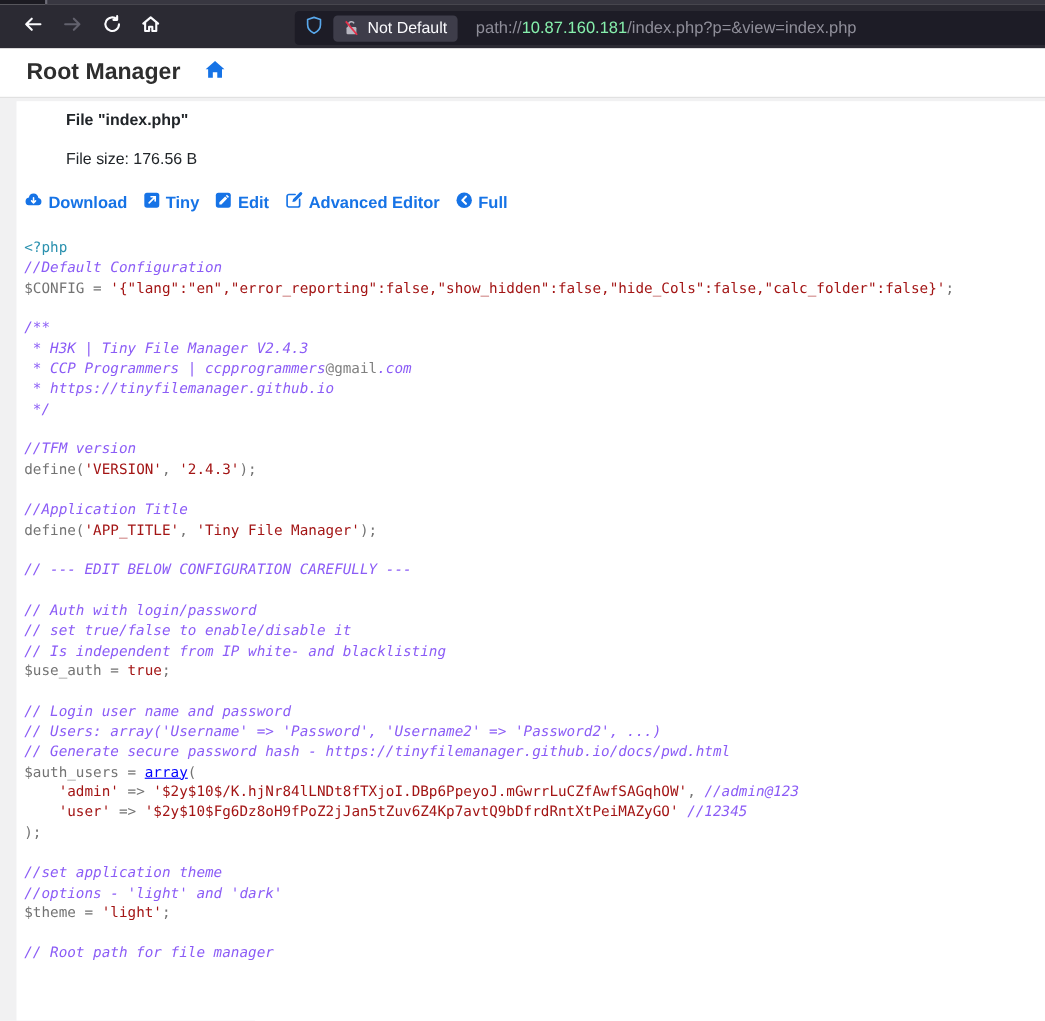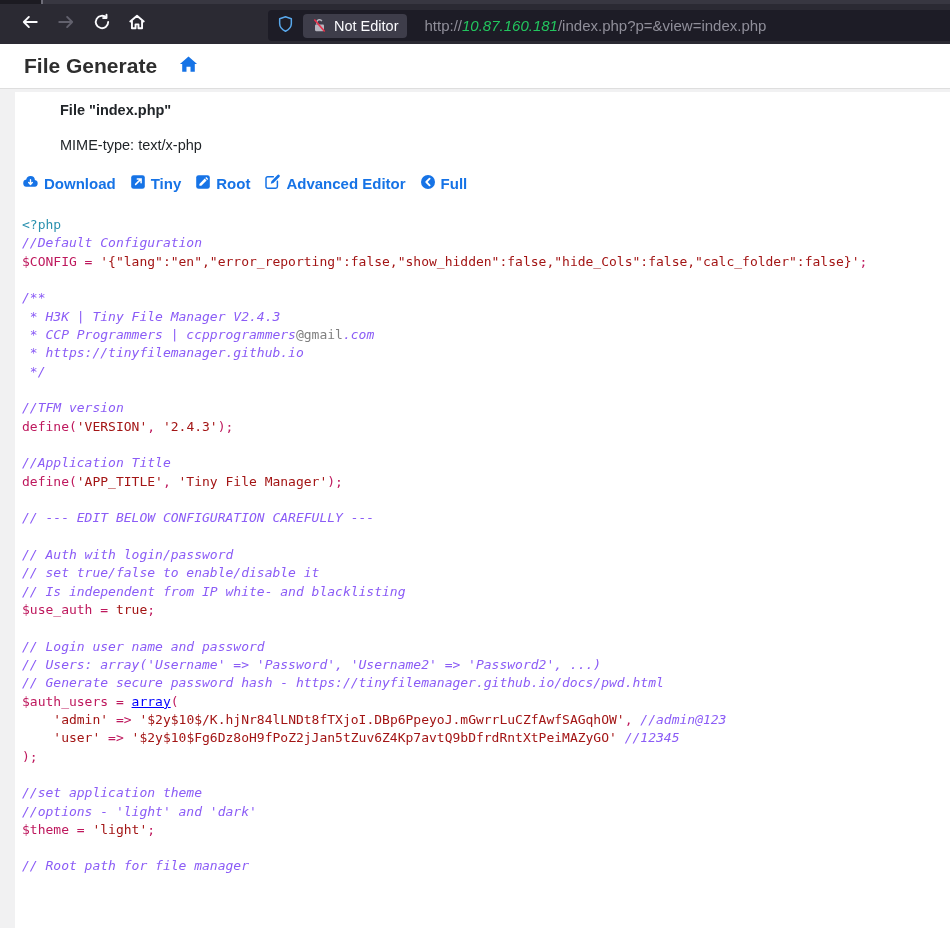--- a/index.html
+++ b/index.html
@@ -17,21 +17,21 @@
              display:flex; align-items:center; justify-content:center; }
   .nav-btn svg { stroke:#fbfbfe; fill:none; stroke-width:1.7; stroke-linecap:round; stroke-linejoin:round; }
   .nav-btn.disabled svg { stroke:#62616d; }
 
   .urlbar { position:absolute; top:6px; left:268px; width:682px; height:31px;
             background:#1d1c26; border-radius:4px 0 0 4px; display:flex; align-items:center; }
   .shield { margin-left:9px; flex:0 0 auto; }
   .sec-chip { display:flex; align-items:center; gap:7px; height:24px; margin-left:9px; padding:0 9px;
               background:#3e3d4a; border-radius:4px; color:#fbfbfe; font-size:14.5px; white-space:nowrap; }
   .url-text { margin-left:17px; font-size:15px; color:#8f8e99; white-space:nowrap; overflow:hidden; }
-  .url-text .host { color:#22c55e;font-style:italic; }
+  .url-text .host { color:#86efac; }
 
   
   .app-header { position:absolute; top:44px; left:0; width:950px; height:45px; background:#ffffff;
                 border-bottom:1px solid #dedede; display:flex; align-items:center; }
   .app-title { margin-left:24px; font-size:21px; font-weight:bold; color:#2e2e2e; }
   .home-link { margin-left:22px; display:flex; align-items:center; cursor:pointer; }
 
   
   .card { position:absolute; top:92px; left:15px; width:935px; height:836px; background:#ffffff; }
   .file-info { padding:10px 0 0 45px; color:#212529; font-size:14.5px; }
@@ -46,21 +46,21 @@
   
   .code-wrap { margin-top:19px; padding-left:7px; }
   pre.code { margin:0; padding-top:4px; font-family:"DejaVu Sans Mono", monospace;
              font-size:13px; line-height:18.34px; color:#000; }
   .code-line { white-space:pre; height:18.34px; }
   .tk-m { color:#2b91af;text-align:center; }   
   .tk-c { color:#8b5cf6;font-style:italic; }   
   .tk-s { color:#a31515; }   
   .tk-k { color:#0000ff;text-decoration:underline; }   
   .tk-d { color:#808080; }   
-  .tk-p { color:#be185d; }   
+  .tk-p { color:#737373; }   
 </style>
 </head>
 <body>
 
 <div class="tabstrip">
   <div class="tab-sliver"></div>
 </div>
 
 <div class="toolbar">
   <div class="nav-btn" style="left:14px;">
@@ -93,42 +93,42 @@
     <span class="sec-chip">
       <span style="position:relative;display:inline-flex;">
         <svg width="15" height="15" viewBox="0 0 16 16" fill="none" stroke="#b7b6c0" stroke-width="1.5">
           <rect x="3.2" y="7" width="9.6" height="7" rx="1.2" fill="#b7b6c0" stroke="none"></rect>
           <path d="M5.2 7V4.6a2.8 2.8 0 0 1 5.3-1.2"></path>
         </svg>
         <svg width="15" height="15" viewBox="0 0 16 16" style="position:absolute;left:0;top:0;">
           <line x1="2.5" y1="1.5" x2="13.5" y2="14.5" stroke="#e8304a" stroke-width="1.7"></line>
         </svg>
       </span>
-      <span>Not Editor</span>
+      <span>Not Default</span>
     </span>
-    <span class="url-text"><span class="scheme">http://</span><span class="host">10.87.160.181</span><span class="path">/index.php?p=&amp;view=index.php</span></span>
+    <span class="url-text"><span class="scheme">path://</span><span class="host">10.87.160.181</span><span class="path">/index.php?p=&amp;view=index.php</span></span>
   </div>
 </div>
 
 <div class="app-header">
-  <span class="app-title">File Generate</span>
+  <span class="app-title">Root Manager</span>
   <span class="home-link">
     <span>
       <svg width="19" height="19" viewBox="0 0 16 16" fill="#1673e6">
           <path d="M8 1.3 0.8 7.6h1.9V14h3.6v-4.2h3.4V14h3.6V7.6h1.9z"></path>
         </svg>
     </span>
   </span>
 </div>
 
 <div class="card">
 
   <div class="file-info">
     <div class="fi-title">File "index.php"</div>
-    <div class="fi-line">MIME-type: text/x-php</div>
+    <div class="fi-line">File size: 176.56 B</div>
   </div>
 
   <div class="actions">
     <span class="action">
       <span>
         <svg width="17" height="16" viewBox="0 0 16 16">
           <path fill="#1673e6" d="M8 2a4.3 4.3 0 0 0-4.25 3.6A3.6 3.6 0 0 0 3.7 12.7h8.6A3.4 3.4 0 0 0 12.4 6 4.3 4.3 0 0 0 8 2z"></path>
           <path fill="none" stroke="#fff" stroke-width="1.4" stroke-linecap="round" stroke-linejoin="round" d="M8 5.8v4.4 M6.2 8.6 8 10.4l1.8-1.8"></path>
         </svg>
       </span>
@@ -143,21 +143,21 @@
       </span>
       <span>Tiny</span>
     </span>
     <span class="action">
       <span>
         <svg width="16" height="16" viewBox="0 0 16 16">
           <rect x="1.2" y="1.2" width="13.6" height="13.6" rx="2.4" fill="#1673e6"></rect>
           <path fill="#fff" d="M4.4 11.8v-1.9l5.3-5.3 1.9 1.9-5.3 5.3zM12.2 5.9l-1.9-1.9 1-1 1.9 1.9z"></path>
         </svg>
       </span>
-      <span>Root</span>
+      <span>Edit</span>
     </span>
     <span class="action">
       <span>
         <svg width="17" height="16" viewBox="0 0 16 16" fill="none" stroke="#1673e6">
           <path stroke-width="1.5" stroke-linecap="round" d="M8.8 2.8H3.2A1.7 1.7 0 0 0 1.5 4.5v8a1.7 1.7 0 0 0 1.7 1.7h8a1.7 1.7 0 0 0 1.7-1.7V7.2"></path>
           <path fill="#1673e6" stroke="none" d="M14.9 1.1a1.3 1.3 0 0 0-1.9 0L6.9 7.2 6.3 9.7l2.5-.6 6.1-6.1a1.3 1.3 0 0 0 0-1.9z"></path>
         </svg>
       </span>
       <span>Advanced Editor</span>
     </span>

